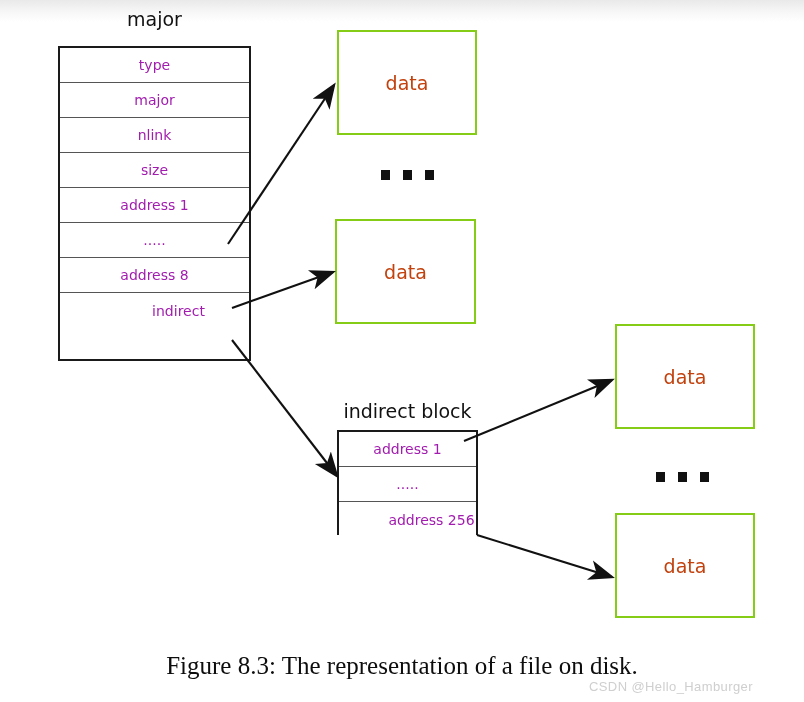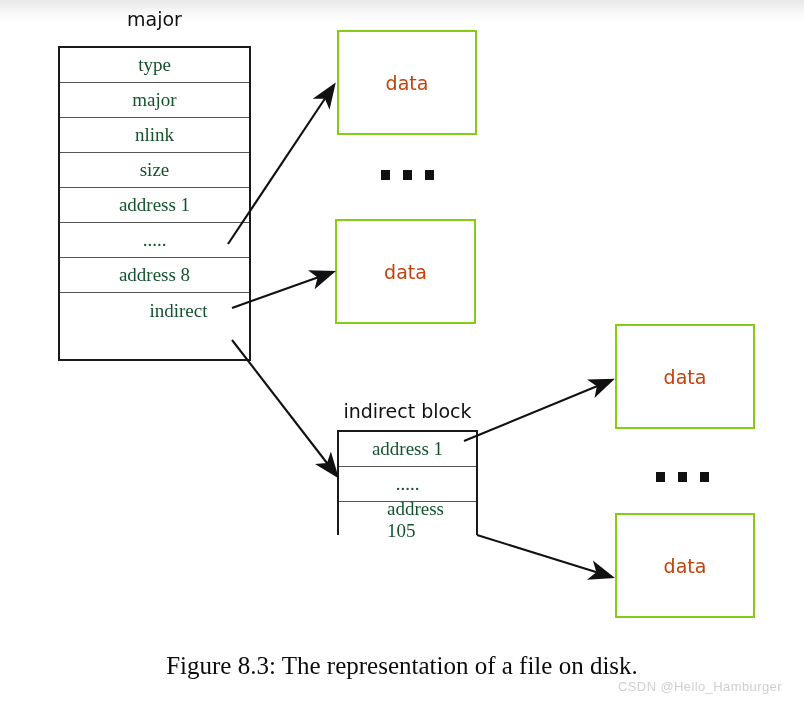--- a/index.html
+++ b/index.html
@@ -39,25 +39,24 @@
     box-sizing: border-box;
     border: 2px solid #1a1a1a;
     background: #ffffff;
   }
   .struct-row {
     box-sizing: border-box;
     width: 100%;
     display: flex;
     align-items: center;
     justify-content: center;
-    font-size: 19px;
-    color: #14532d;
+    font-size: 14px;
+    color: #a21caf;
     border-bottom: 1.5px solid #555555;
     background: #ffffff;
-    font-family: Liberation Serif, serif;
   }
   .struct-row:last-child {
     border-bottom: none;
     padding-left: 48px;
   }
 
   
   .datablock {
     position: absolute;
     box-sizing: border-box;
@@ -99,21 +98,21 @@
     top: 652px;
     width: 804px;
     text-align: center;
     font-family: "Liberation Serif", "DejaVu Serif", serif;
     font-size: 25px;
     color: #0d0d0d;
     white-space: nowrap;
   }
   #watermark {
     position: absolute;
-    left: 618px;
+    left: 589px;
     top: 679px;
     font-family: "Liberation Sans", sans-serif;
     font-size: 13px;
     color: #cfcfcf;
     letter-spacing: 0.4px;
     white-space: nowrap;
   }
 </style>
 </head>
 <body>
@@ -143,21 +142,21 @@
       <i></i>
   </div>
 
   <div class="datablock" style="left:335px; top:219px; width:141px; height:105px;">data</div>
 
   <div class="label" style="left:337px; top:402px; width:141px;">indirect block</div>
 
   <div class="struct" style="left:337px; top:430px; width:141px; height:105px;">
     <div class="struct-row" style="height:35px;">address 1</div>
     <div class="struct-row" style="height:35px;">.....</div>
-    <div class="struct-row" style="height:35px;">address 105</div>
+    <div class="struct-row" style="height:35px;">address 256</div>
   </div>
 
   <div class="datablock" style="left:615px; top:324px; width:140px; height:105px;">data</div>
 
   <div class="dots" style="left:656px; top:472px;">
     <i></i>
       <i></i>
       <i></i>
   </div>
 

